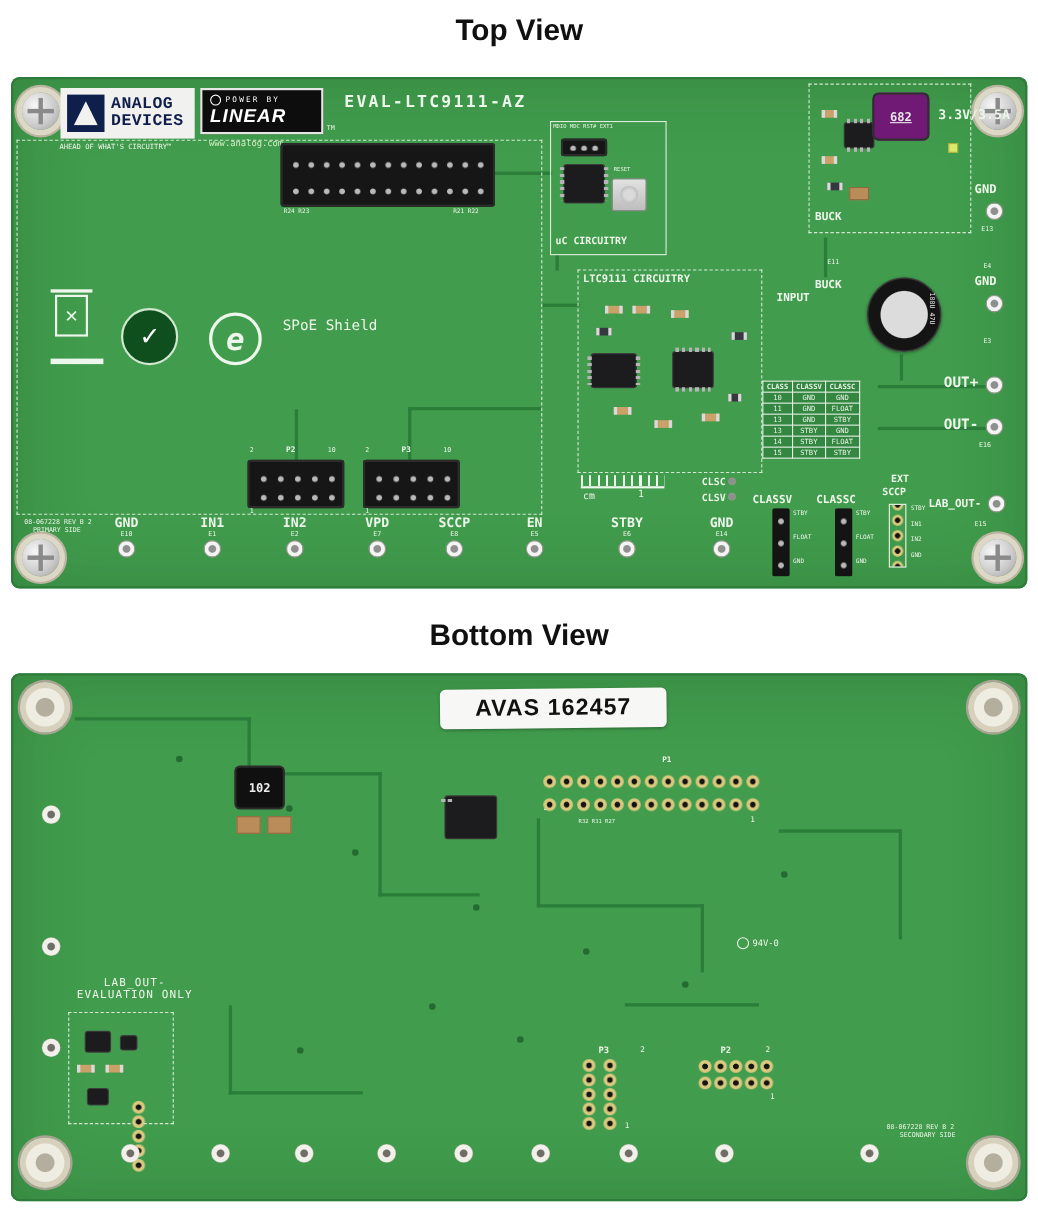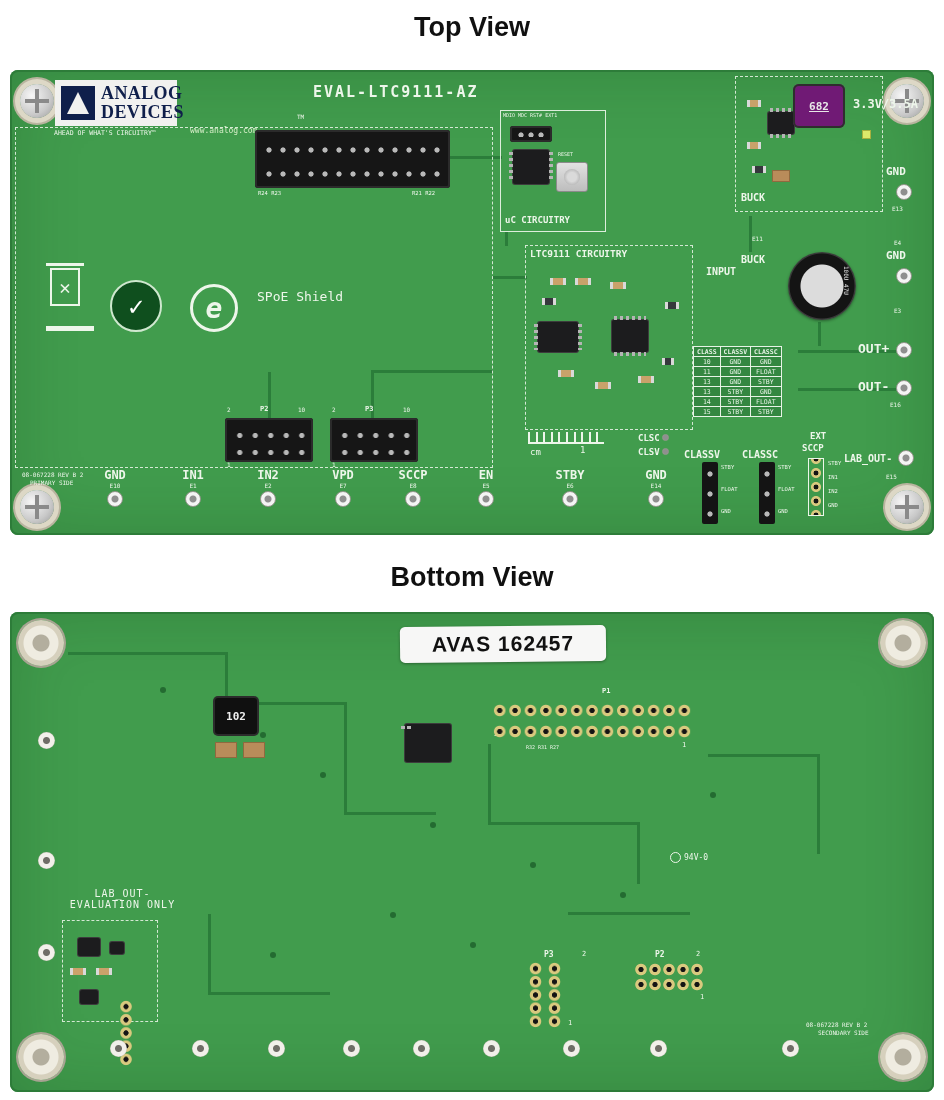--- a/index.html
+++ b/index.html
@@ -83,21 +83,21 @@
   .ctable th { font-weight:bold; }
 
   .ruler { position:absolute; background:repeating-linear-gradient(90deg,#edf6ea 0 2px,transparent 2px 7.6px);
            border-bottom:2px solid #edf6ea; }
 
   .adi-logo { position:absolute; width:122px; height:46px; background:#f1f1ef; display:flex; align-items:center;
               gap:6px; padding:4px 6px; }
   .adi-mark { width:34px; height:34px; background:#0f1f4b; position:relative; flex:0 0 auto; }
   .adi-mark::after { content:""; position:absolute; left:6px; top:6px; width:22px; height:22px;
                      background:#f1f1ef; clip-path:polygon(0 100%, 100% 100%, 50% 0); }
-  .adi-text div { font-family:Liberation Serif, serif; font-weight:bold; font-size:18px; color:#0f1f4b;
+  .adi-text div { font-family:Liberation Mono, monospace; font-weight:bold; font-size:15px; color:#0f1f4b;
                   line-height:1.05; letter-spacing:.4px; }
   .lin-logo { position:absolute; width:112px; height:42px; background:#0d0d0d; border:2px solid #e6e6e6;
               color:#fff; padding:3px 7px; display:flex; flex-direction:column; justify-content:center; }
   .lin-top { font-size:7px; letter-spacing:2px; display:flex; gap:4px; align-items:center; }
   .lt-circle { width:10px; height:10px; border:1.5px solid #fff; border-radius:50%; display:inline-block; }
   .lin-name { font-family:"Liberation Sans",sans-serif; font-style:italic; font-weight:bold; font-size:17px; letter-spacing:1px; }
 
   .weee { position:absolute; width:30px; height:38px; border:2.5px solid #edf6ea; color:#edf6ea;
           display:flex; align-items:center; justify-content:center; font-size:19px; font-weight:bold; }
   .weee::before { content:""; position:absolute; top:-7px; left:-6px; right:-6px; height:3px; background:#edf6ea; }
@@ -146,20 +146,27 @@
 
   <div class="adi-logo" style="left:45px;top:10px;">
     <div class="adi-mark"></div>
     <div class="adi-text">
       <div>ANALOG</div>
       <div>DEVICES</div>
     </div>
   </div>
   <div class="silk" style="left:44px;top:60px;font-size:6.5px;">AHEAD OF WHAT'S CIRCUITRY™</div>
 
+  <div class="lin-logo" style="left:172px;top:10px;">
+    <div class="lin-top">
+      <span class="lt-circle"></span>
+      <span>POWER BY</span>
+    </div>
+    <div class="lin-name">LINEAR</div>
+  </div>
   <div class="silk" style="left:287px;top:44px;font-size:6px;">TM</div>
   <div class="silk" style="left:180px;top:57px;font-size:8px;color:#d5eec7;">www.analog.com</div>
 
   <div class="silk b" style="left:303px;top:14px;font-size:15px;letter-spacing:2px;">EVAL-LTC9111-AZ</div>
 
   <div class="dash" style="left:5px;top:57px;width:478px;height:341px;"></div>
 
   <div class="dash" style="left:725px;top:6px;width:148px;height:136px;"></div>
   <div class="res" style="left:737px;top:30px;width:14px;"></div>
   <div class="chip pins-tb" style="left:758px;top:42px;width:26px;height:22px;"></div>

